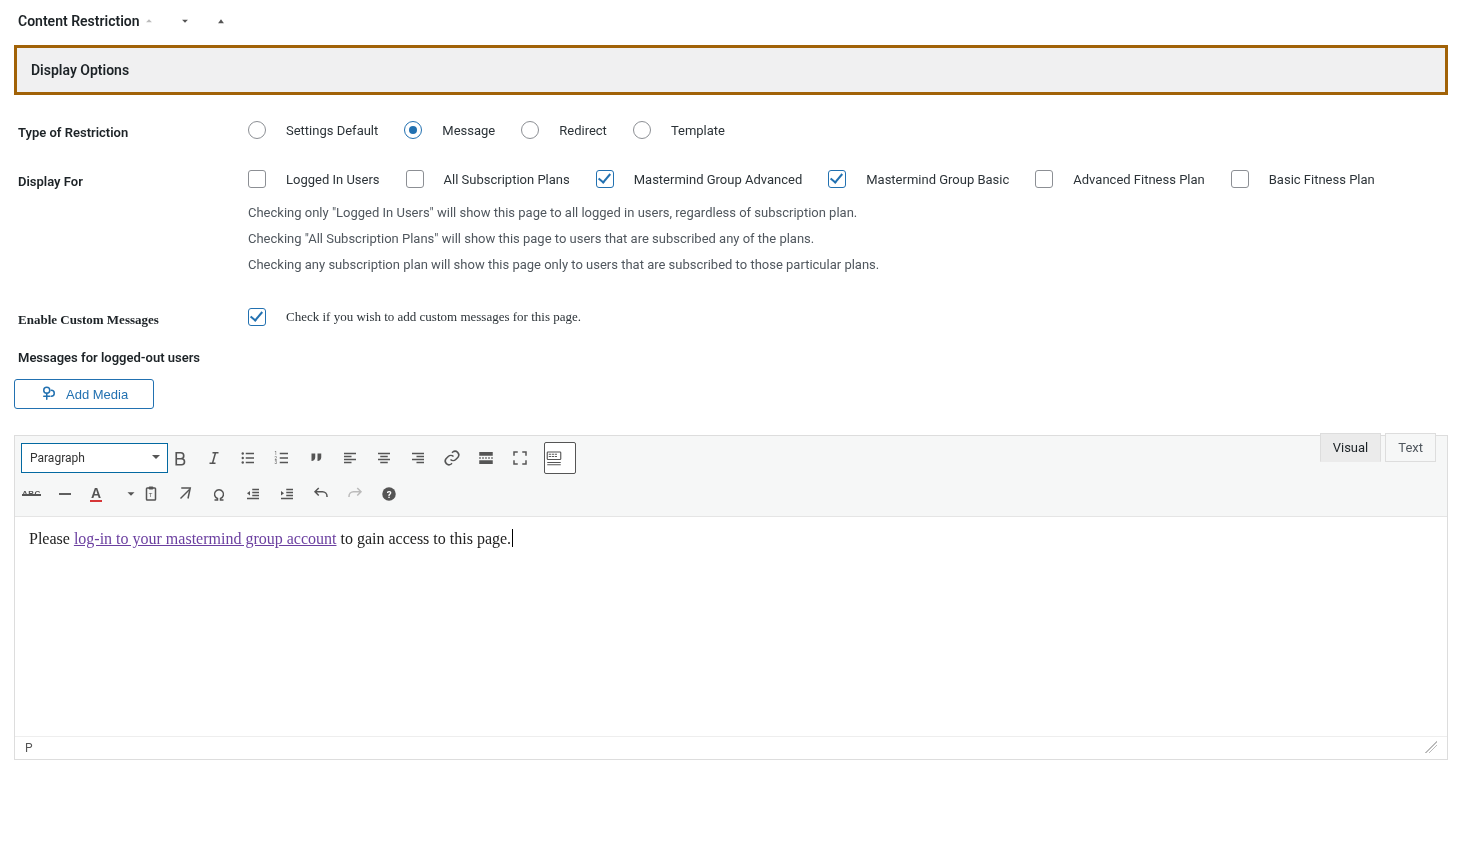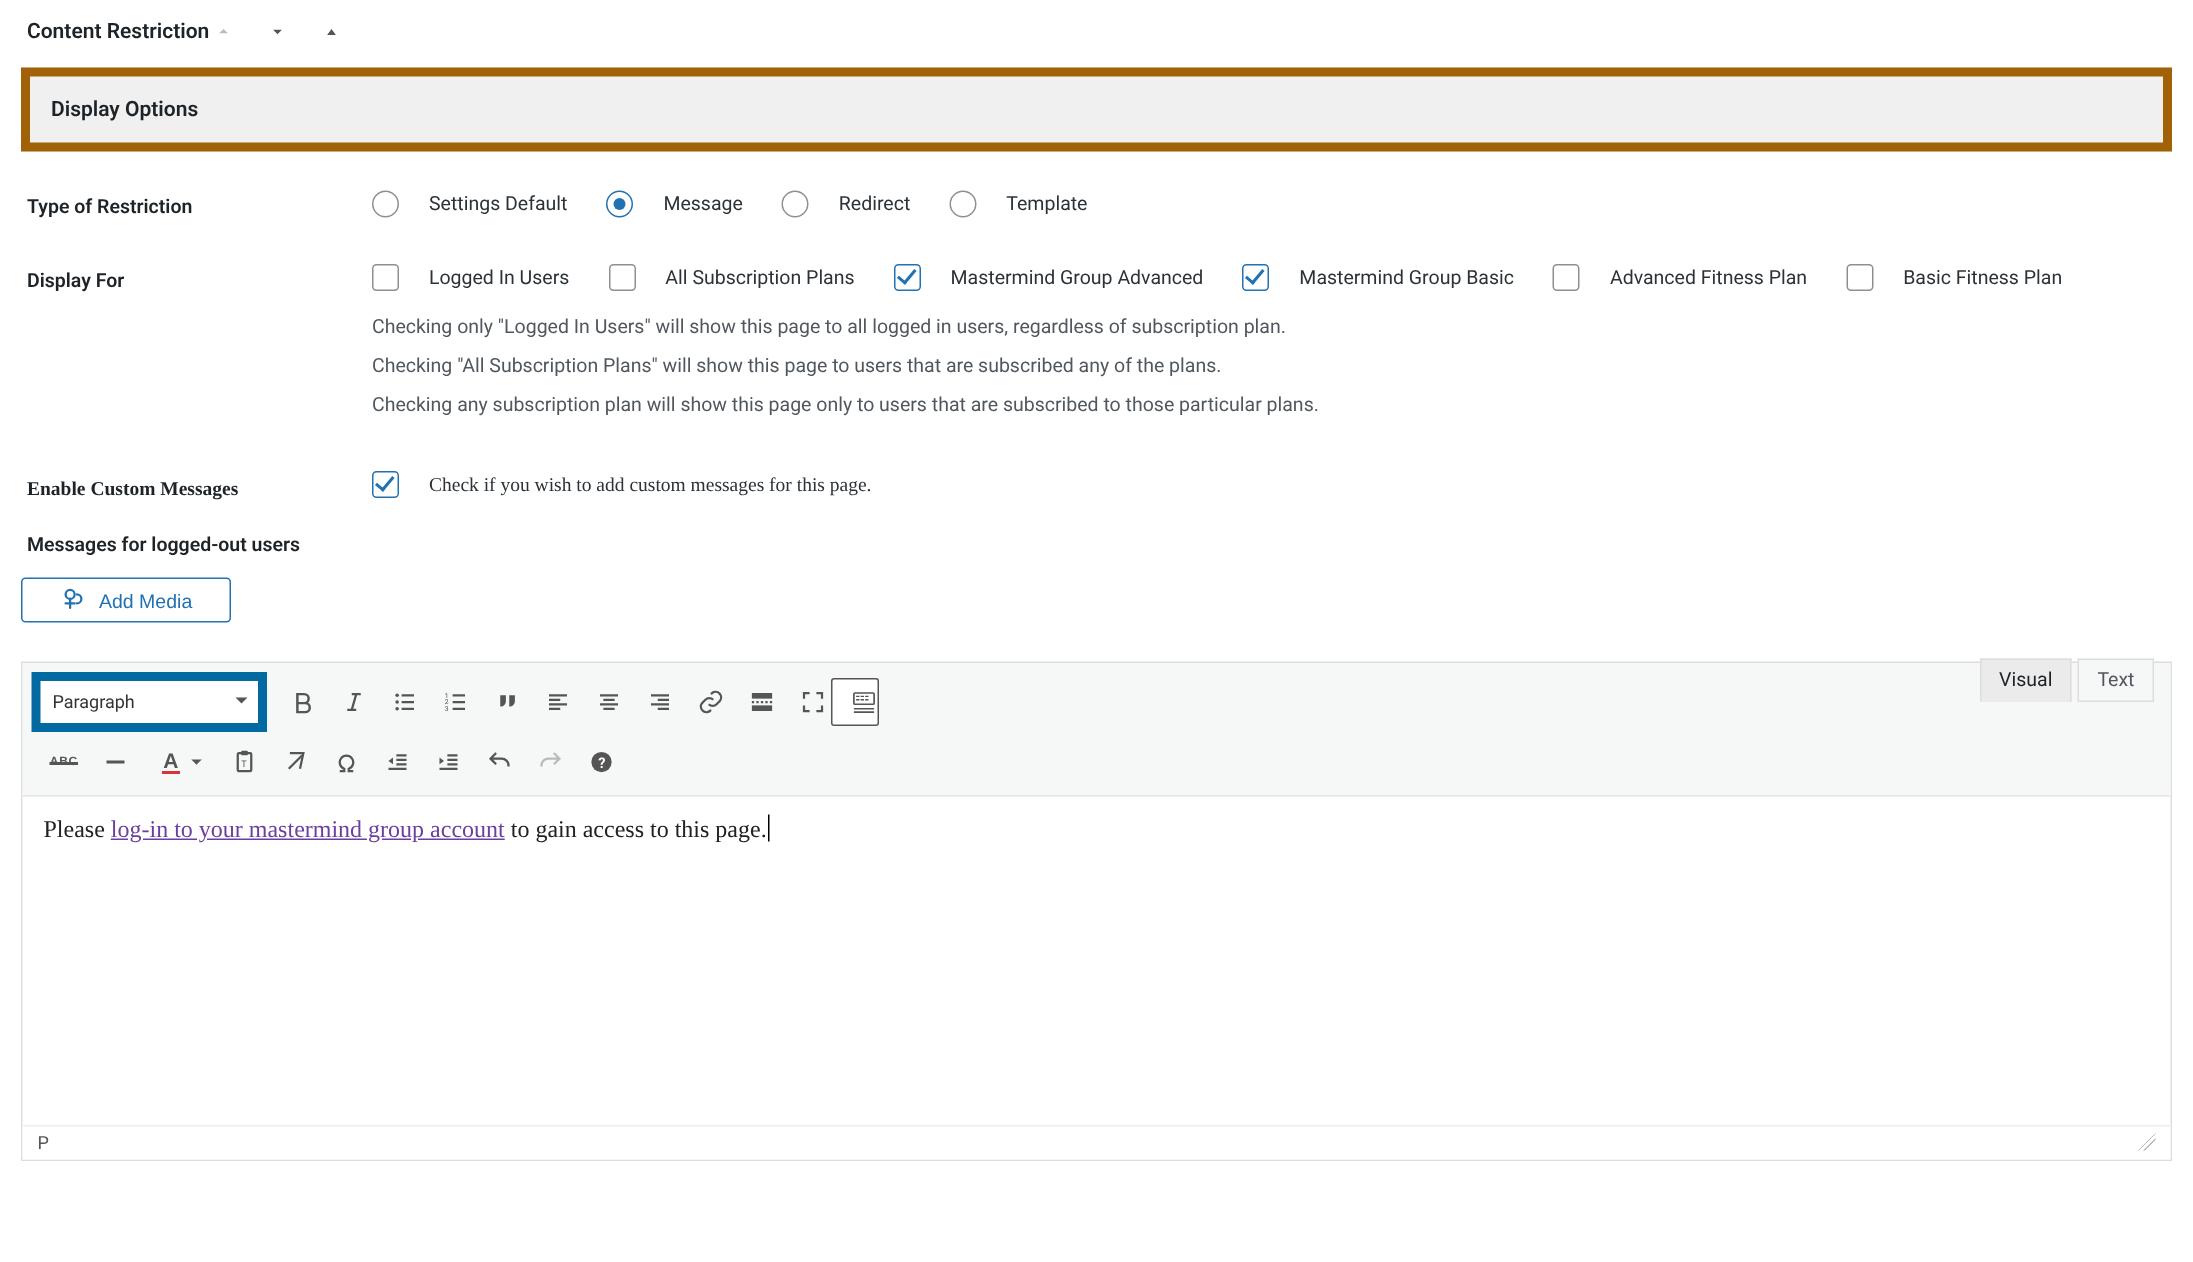--- a/index.html
+++ b/index.html
@@ -2,21 +2,21 @@
 <html><head>
 <meta charset="utf-8">
 <style>
   html,body{margin:0;padding:0;background:#fff;font-family:-apple-system,BlinkMacSystemFont,"Segoe UI",Roboto,Oxygen,Ubuntu,sans-serif;color:#1d2327;font-size:13px;}
   .wrap{padding:6px 14px 20px 14px;}
   .panel-head{display:flex;align-items:center;justify-content:flex-start;padding:6px 4px 15px 4px;}
   .panel-title{font-weight:600;font-size:14px;}
   .panel-controls{display:flex;gap:18px;align-items:center;}
   .ctrl{width:18px;height:18px;color:#555;cursor:pointer;display:flex;align-items:center;justify-content:center;}
   .ctrl svg{width:14px;height:14px;fill:currentColor;}
-  .section-bar{background:#f0f0f1;border:6px solid #a16207;padding:14px 14px;font-weight:600;font-size:14px;color:#1d2327;margin-bottom:20px;}
+  .section-bar{background:#f0f0f1;border:3px solid #a16207;padding:14px 14px;font-weight:600;font-size:14px;color:#1d2327;margin-bottom:20px;}
   .field-row{display:flex;align-items:flex-start;padding:6px 4px 24px 4px;}
   .field-label{width:230px;font-weight:600;font-size:13px;padding-top:4px;}
   .field-body{flex:1;}
   .radio-group,.check-group{display:flex;flex-wrap:wrap;gap:26px;align-items:center;}
   label.opt{display:flex;align-items:center;gap:20px;font-size:13px;color:#2c3338;cursor:pointer;}
   
   .radio{width:18px;height:18px;border:1.5px solid #8c8f94;border-radius:50%;position:relative;box-sizing:border-box;display:inline-block;}
   .radio.checked{border-color:#2271b1;}
   .radio.checked::after{content:"";position:absolute;left:3.5px;top:3.5px;width:8px;height:8px;border-radius:50%;background:#2271b1;}
   
@@ -30,23 +30,23 @@
   .add-media .m-ico{width:18px;height:18px;}
   
   .editor-wrap{position:relative;margin-top:4px;}
   .tabs{position:absolute;right:12px;top:-2px;display:flex;}
   .tab{border:1px solid #ddd;background:#f6f7f7;color:#50575e;padding:6px 12px;font-size:13px;cursor:pointer;}
   .tab.active{background:#ebebeb;border-bottom-color:#ebebeb;color:#1d2327;}
   .tab + .tab{margin-left:4px;}
   .editor{border:1px solid #ddd;margin-top:26px;}
   .toolbar{background:#f6f7f7;border-bottom:1px solid #e5e5e5;padding:4px 6px;}
   .tool-row{display:flex;align-items:center;gap:2px;flex-wrap:wrap;padding:2px 0;}
-  .format-sel{height:28px;border:6px solid #0369a1;background:#fff;padding:0 22px 0 8px;font-size:12px;color:#333;position:relative;min-width:115px;display:flex;align-items:center;cursor:pointer;}
+  .format-sel{height:28px;border:1px solid #0369a1;background:#fff;padding:0 22px 0 8px;font-size:12px;color:#333;position:relative;min-width:115px;display:flex;align-items:center;cursor:pointer;}
   .format-sel::after{content:"";position:absolute;right:7px;top:11px;border:4px solid transparent;border-top-color:#555;}
-  .tbtn{width:30px;height:30px;display:flex;align-items:center;justify-content:flex-end;color:#555;border:1px solid transparent;border-radius:2px;cursor:pointer;}
+  .tbtn{width:30px;height:30px;display:flex;align-items:center;justify-content:flex-start;color:#555;border:1px solid transparent;border-radius:2px;cursor:pointer;}
   .tbtn.framed{border-color:#555;background:#fff;}
   .tbtn svg{width:18px;height:18px;fill:currentColor;}
   .content{min-height:195px;padding:12px 14px;font-family:Georgia,serif;font-size:16px;color:#222;}
   .content a{color:#6b3fa0;text-decoration:underline;}
   .cursor{display:inline-block;width:1px;height:18px;background:#000;vertical-align:-3px;margin-left:1px;}
   .statusbar{border-top:1px solid #eee;padding:4px 10px;font-size:12px;color:#555;display:flex;justify-content:space-between;background:#fff;}
   .resize{width:12px;height:12px;background:linear-gradient(135deg,transparent 50%,#bbb 50%,#bbb 55%,transparent 55%,transparent 65%,#bbb 65%,#bbb 70%,transparent 70%);}
   .abc{font:700 8px/1 Arial;letter-spacing:0.5px;position:relative;}
   .abc::after{content:"";position:absolute;left:0;right:0;top:50%;height:1.5px;background:#555;}
   .small-a{font:700 14px/1 Arial;border-bottom:2px solid #d63638;padding:0 1px;}

